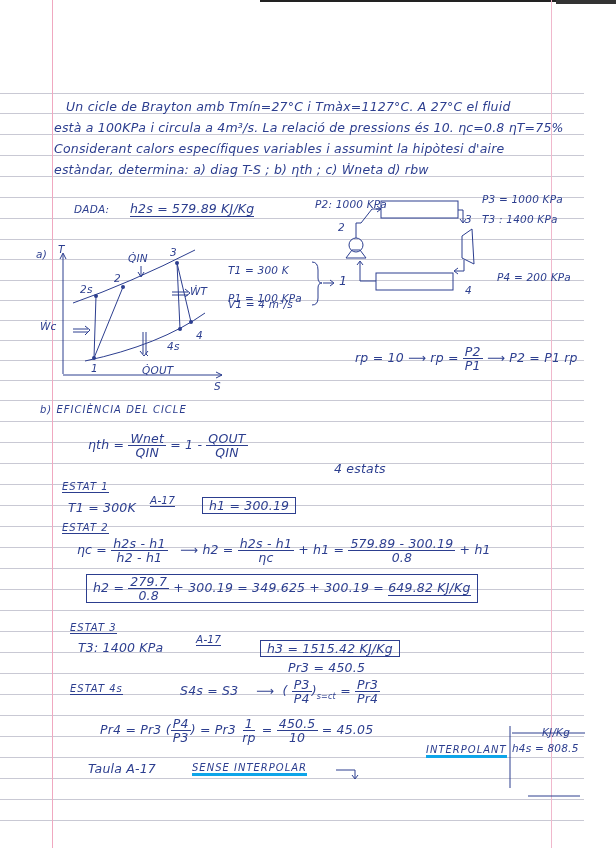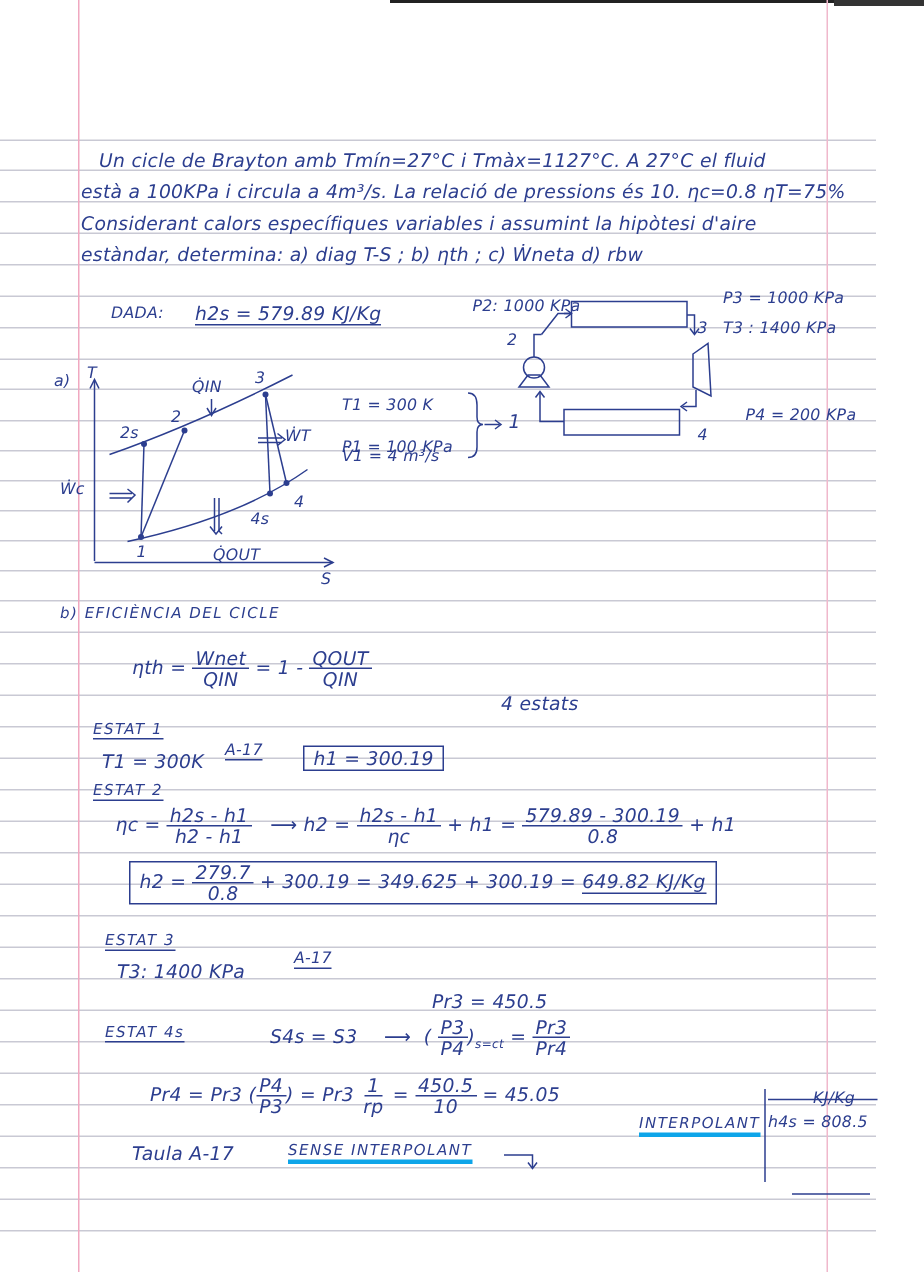--- a/index.html
+++ b/index.html
@@ -172,20 +172,31 @@
   <div class="hw small" style="left:196px;top:329px">4</div>
   <div class="hw small" style="left:128px;top:252px">Q̇IN</div>
   <div class="hw small" style="left:142px;top:364px">Q̇OUT</div>
   <div class="hw small" style="left:40px;top:320px">Ẇc</div>
   <div class="hw small" style="left:190px;top:285px">ẆT</div>
 
   <div class="hw small" style="left:228px;top:264px">T1 = 300 K</div>
   <div class="hw small" style="left:228px;top:292px">P1 = 100 KPa</div>
   <div class="hw small" style="left:228px;top:298px">V̇1 = 4 m³/s</div>
 
+  <div class="hw" style="left:355px;top:345px">
+    <span>rp = 10</span>
+    <span>⟶</span>
+    <span>rp =</span>
+    <span class="frac">
+        <span class="num">P2</span>
+        <span class="den">P1</span>
+      </span>
+    <span>⟶</span>
+    <span>P2 = P1 rp</span>
+  </div>
 
   <div class="hw caps" style="left:40px;top:404px">b) EFICIÈNCIA DEL CICLE</div>
   <div class="hw" style="left:88px;top:432px">
     <span>ηth =</span>
     <span class="frac">
         <span class="num">Wnet</span>
         <span class="den">QIN</span>
       </span>
     <span>= 1 -</span>
     <span class="frac">
@@ -226,20 +237,21 @@
         <span class="num">279.7</span>
         <span class="den">0.8</span>
       </span>
     <span>+ 300.19 = 349.625 + 300.19 =</span>
     <span class="ul">649.82 KJ/Kg</span>
   </div>
 
   <div class="hw caps ul" style="left:70px;top:622px">ESTAT 3</div>
   <div class="hw" style="left:78px;top:640px">T3: 1400 KPa</div>
   <div class="hw small ul" style="left:196px;top:633px">A-17</div>
+  <div class="hw box" style="left:260px;top:640px">h3 = 1515.42 KJ/Kg</div>
   <div class="hw" style="left:288px;top:660px">Pr3 = 450.5</div>
 
   <div class="hw caps ul" style="left:70px;top:683px">ESTAT 4s</div>
   <div class="hw" style="left:180px;top:683px">S4s = S3</div>
   <div class="hw" style="left:256px;top:678px">
     <span>⟶</span>&nbsp;&nbsp;(
     <span class="frac">
         <span class="num">P3</span>
         <span class="den">P4</span>
       </span>)<sub style="font-size:8px">s=ct</sub>
@@ -265,15 +277,15 @@
         <span class="num">450.5</span>
         <span class="den">10</span>
       </span>
     <span>= 45.05</span>
   </div>
 
   <div class="hw caps redul" style="left:426px;top:744px">INTERPOLANT</div>
   <div class="hw small" style="left:512px;top:742px">h4s = 808.5</div>
   <div class="hw small" style="left:542px;top:726px">KJ/Kg</div>
   <div class="hw" style="left:88px;top:761px">Taula A-17</div>
-  <div class="hw caps redul" style="left:192px;top:762px">SENSE INTERPOLANT</div>
+  <div class="hw caps redul" style="left:192px;top:762px">SENSE INTERPOLAR</div>
 
 </div>
 
 </body></html>

